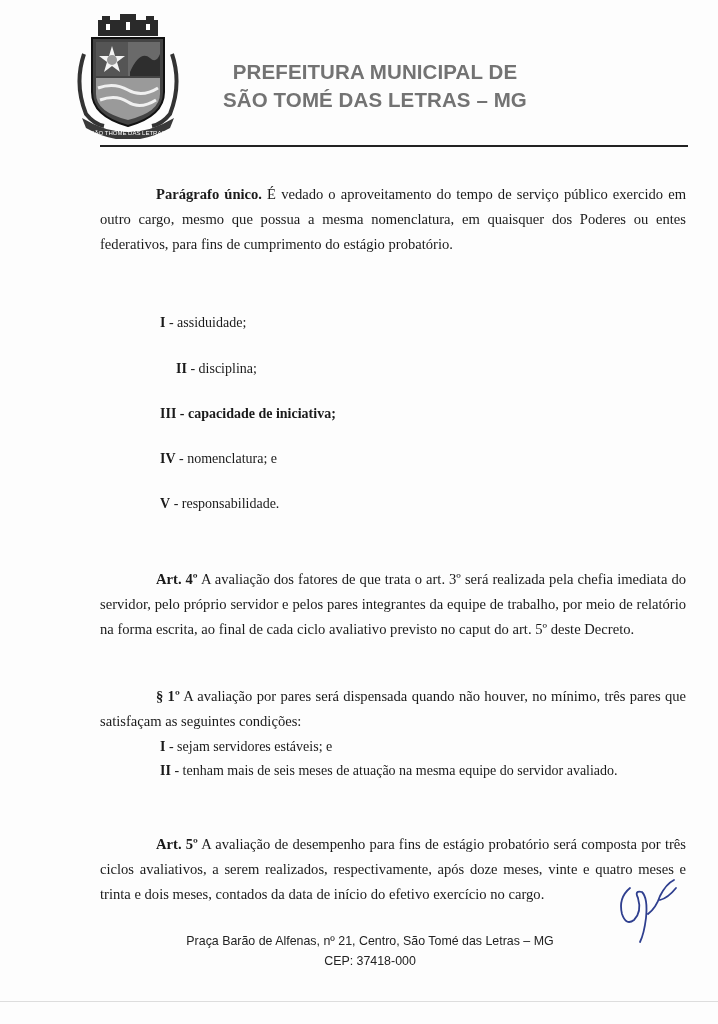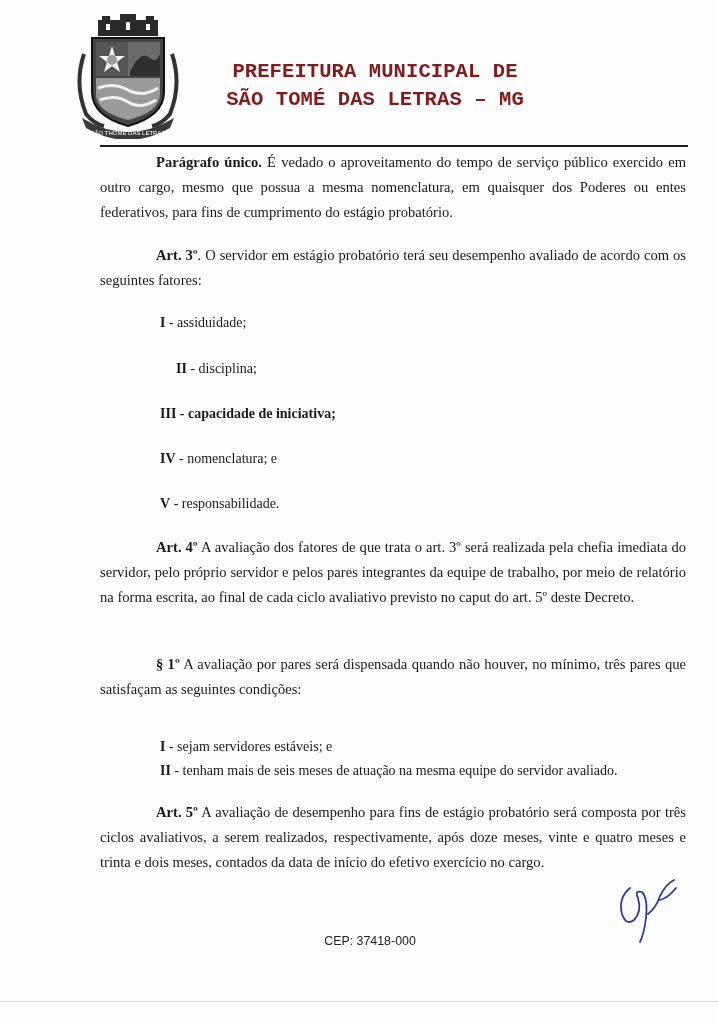--- a/index.html
+++ b/index.html
@@ -1,23 +1,23 @@
 <!DOCTYPE html>
 <html><head>
 <meta charset="utf-8">
 <style>
   html, body { margin: 0; padding: 0; background: #ffffff; }
   body { width: 718px; height: 1024px; position: relative; overflow: hidden; font-family: "Liberation Serif", serif; color: #1a1a1a; }
   .page { position: absolute; inset: 0; background: #fdfdfd; }
   .crest { position: absolute; left: 74px; top: 14px; width: 108px; height: 125px; }
-  .header-title { position: absolute; left: 210px; top: 58px; width: 330px; text-align: center; font-family: Liberation Mono, monospace; font-weight: bold; font-size: 20.5px; line-height: 28px; color: #7f1d1d; letter-spacing: 0.1px; }
+  .header-title { position: absolute; left: 210px; top: 58px; width: 330px; text-align: center; font-family: Liberation Sans, sans-serif; font-weight: bold; font-size: 20.5px; line-height: 28px; color: #737373; letter-spacing: 0.1px; }
   .rule { position: absolute; left: 100px; top: 145px; width: 588px; height: 2px; background: #222; }
   .body-text { position: absolute; left: 100px; width: 586px; font-size: 14.6px; line-height: 25px; text-align: justify; }
   .body-text b { font-weight: bold; }
-  .indent { text-indent: 56px; }
+  .indent { text-indent: 56px; margin-top: 32px; }
   .item { position: absolute; left: 160px; font-size: 14px; }
   .footer { position: absolute; left: 180px; width: 380px; text-align: center; font-family: "Liberation Sans", sans-serif; font-size: 12.4px; line-height: 20px; color: #222; }
   .signature { position: absolute; left: 612px; top: 868px; width: 70px; height: 80px; }
   .bottom-line { position: absolute; left: 0; top: 1001px; width: 718px; height: 1px; background: #ddd; }
 </style>
 </head>
 <body>
 
 <div class="page">
 
@@ -52,23 +52,20 @@
     <div>PREFEITURA MUNICIPAL DE</div>
     <div>SÃO TOMÉ DAS LETRAS – MG</div>
   </div>
 
   <div class="rule"></div>
 
   <div class="body-text indent" style="top:150px;">
     <b>Parágrafo único.</b><span> É vedado o aproveitamento do tempo de serviço público exercido em outro cargo, mesmo que possua a mesma nomenclatura, em quaisquer dos Poderes ou entes federativos, para fins de cumprimento do estágio probatório.</span>
   </div>
 
-  <div class="body-text indent" style="top:243px;">
-    <b>Art. 3º</b><span>. O servidor em estágio probatório terá seu desempenho avaliado de acordo com os seguintes fatores:</span>
-  </div>
 
   <div class="item" style="top:315px;"><b>I</b><span> - assiduidade;</span></div>
   <div class="item" style="top:361px;margin-left:16px;"><b>II</b><span> - disciplina;</span></div>
   <div class="item" style="top:406px;font-weight:bold;"><b>III</b><span> - capacidade de iniciativa;</span></div>
   <div class="item" style="top:451px;"><b>IV</b><span> - nomenclatura; e</span></div>
   <div class="item" style="top:496px;text-align:center;"><b>V</b><span> - responsabilidade.</span></div>
 
   <div class="body-text indent" style="top:535px;">
     <b>Art. 4º</b><span> A avaliação dos fatores de que trata o art. 3º será realizada pela chefia imediata do servidor, pelo próprio servidor e pelos pares integrantes da equipe de trabalho, por meio de relatório na forma escrita, ao final de cada ciclo avaliativo previsto no caput do art. 5º deste Decreto.</span>
   </div>
@@ -82,17 +79,18 @@
 
   <div class="body-text indent" style="top:800px;">
     <b>Art. 5º</b><span> A avaliação de desempenho para fins de estágio probatório será composta por três ciclos avaliativos, a serem realizados, respectivamente, após doze meses, vinte e quatro meses e trinta e dois meses, contados da data de início do efetivo exercício no cargo.</span>
   </div>
 
   <svg class="signature" viewBox="0 0 70 80">
     <path d="M18 20 Q6 30 10 46 Q14 58 22 52 Q30 44 26 30 Q22 22 30 24 Q36 30 34 50 Q32 66 28 74 M36 46 Q44 40 48 28 Q54 16 62 12 M48 32 Q56 30 64 20" fill="none" stroke="#2f3f8f" stroke-width="1.8" stroke-linecap="round"></path>
   </svg>
 
   <div class="footer" style="top:931px;">
+    <div>Praça Barão de Alfenas, nº 21, Centro, São Tomé das Letras – MG</div>
     <div>CEP: 37418-000</div>
   </div>
 
   <div class="bottom-line"></div>
 </div>
 
 </body></html>

